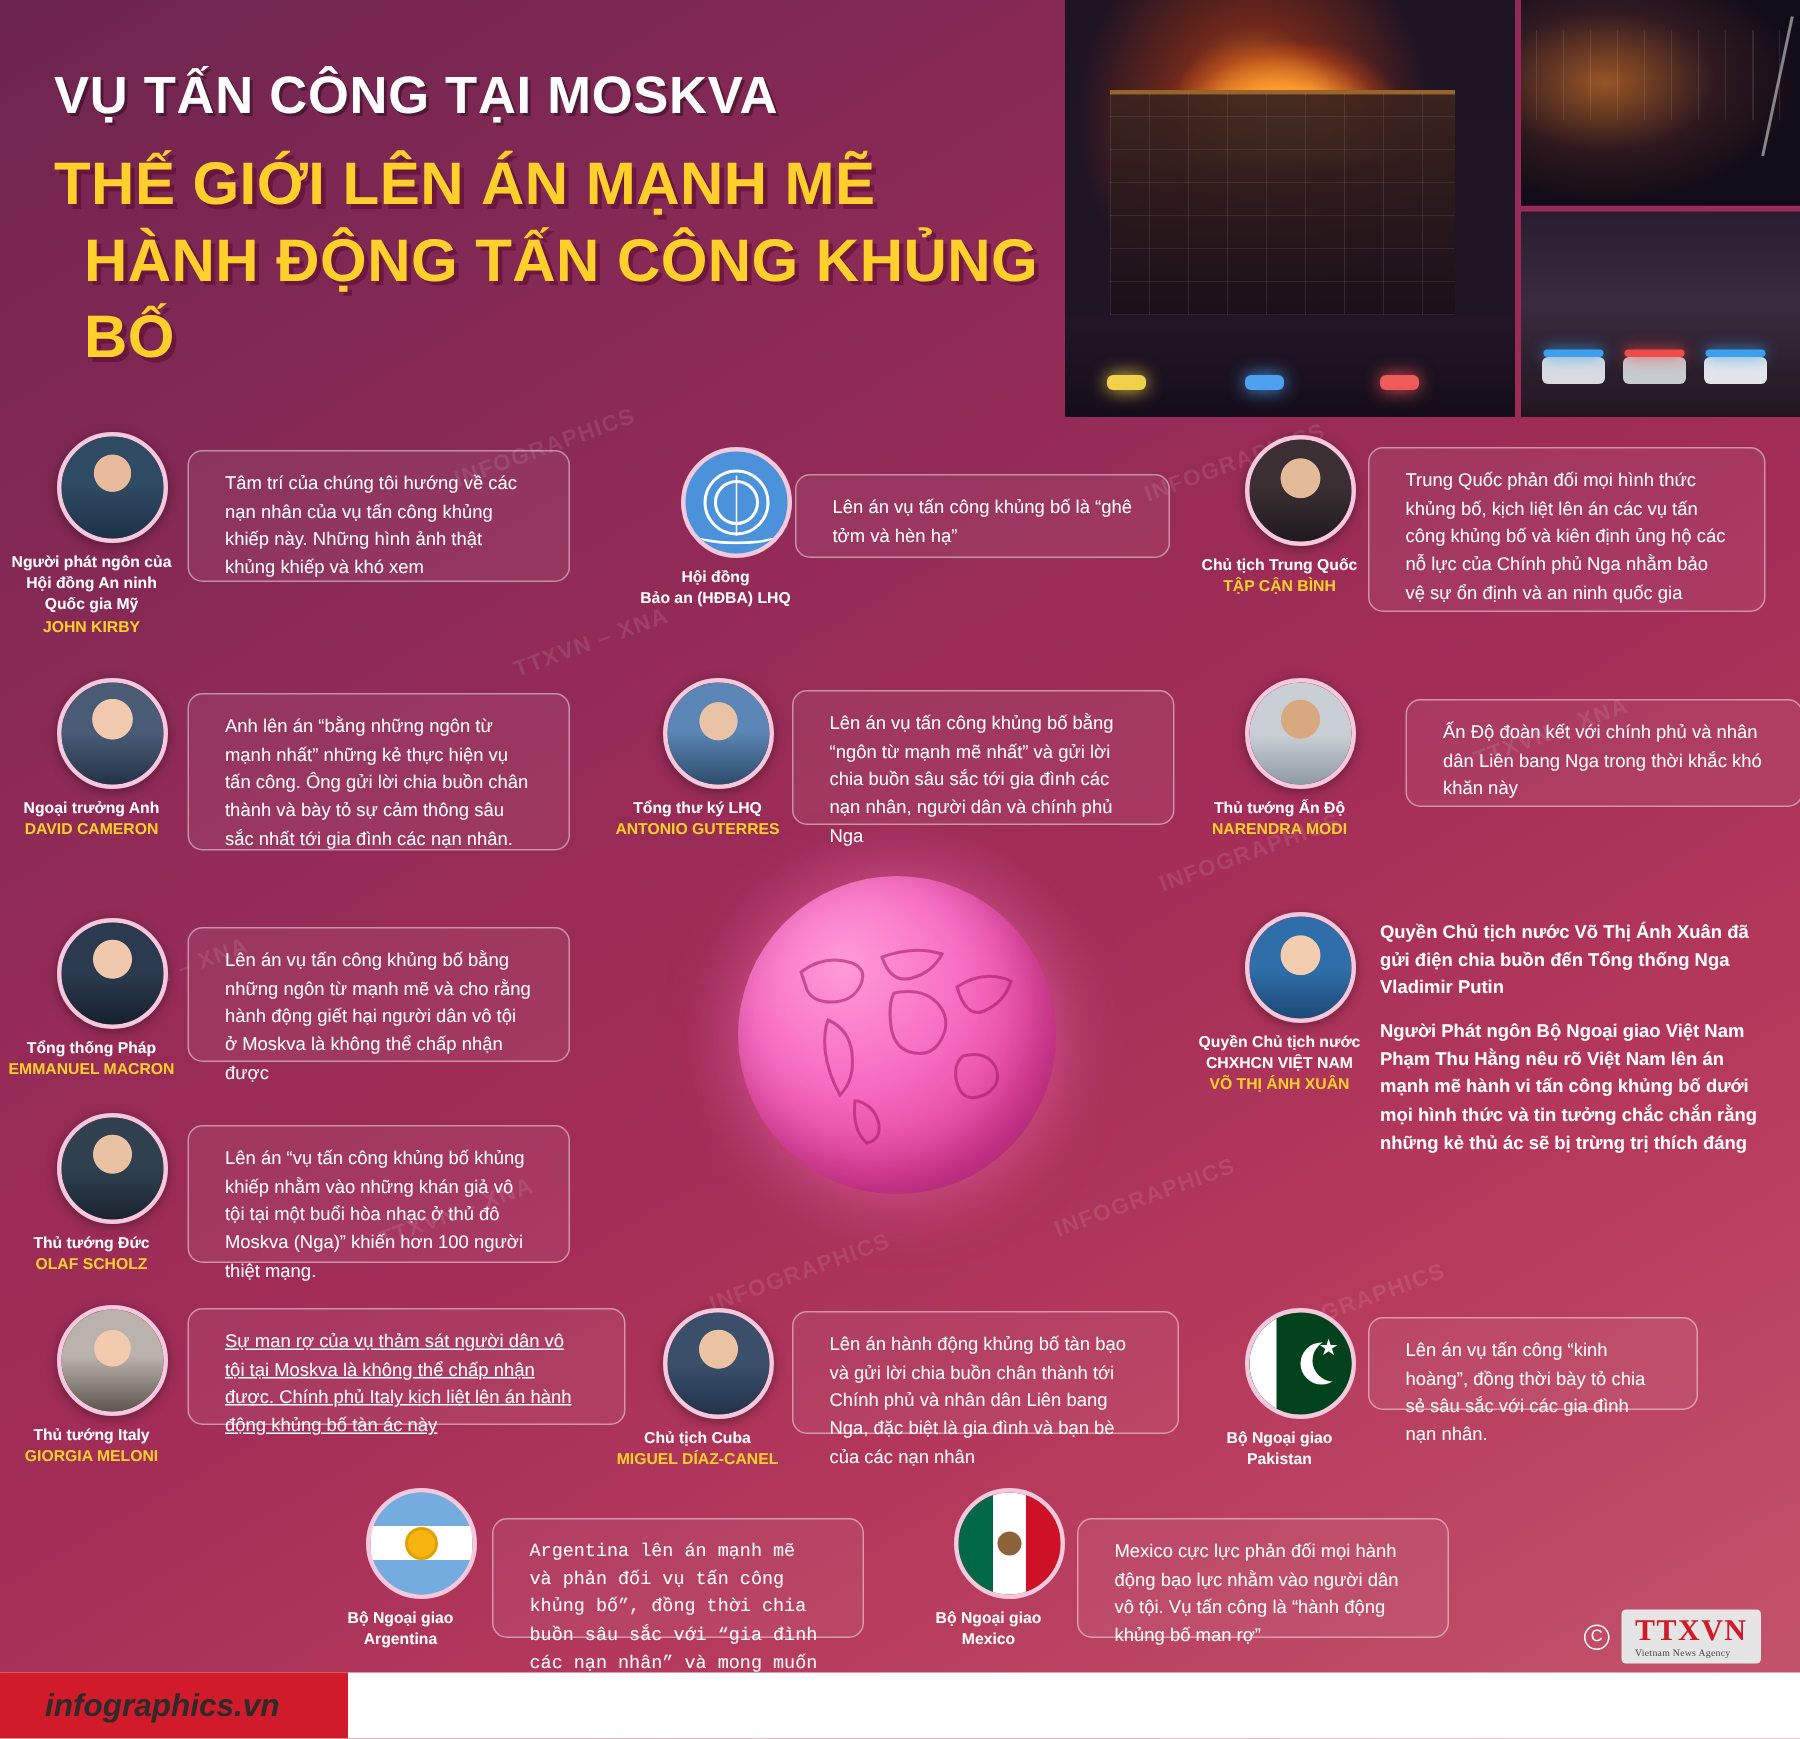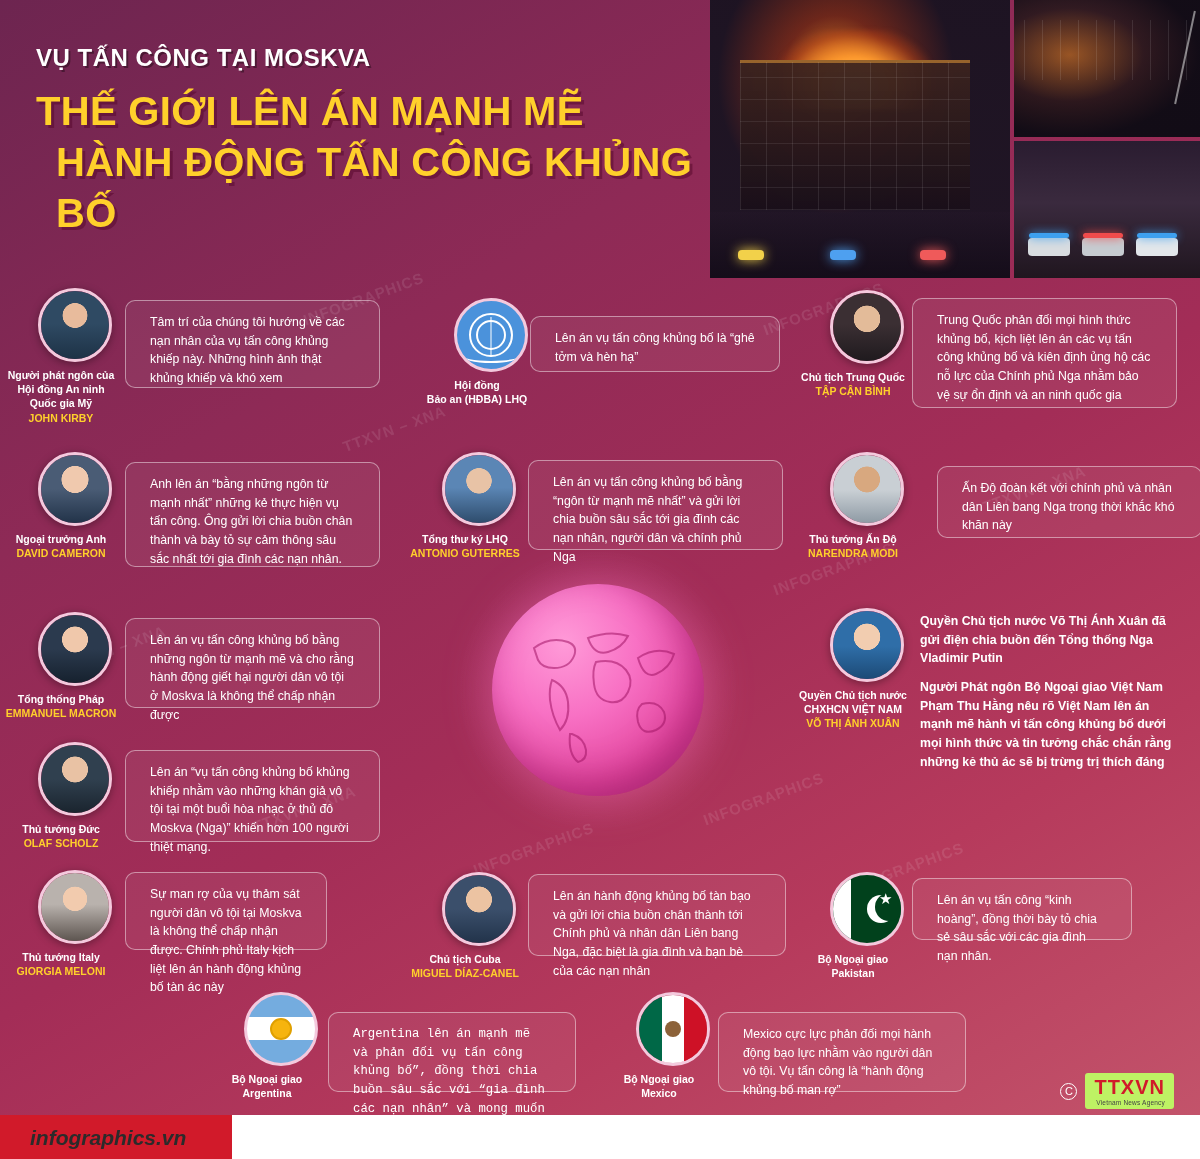--- a/index.html
+++ b/index.html
@@ -85,21 +85,21 @@
   .photo-br .c1 { left: 14px; }
   .photo-br .c2 { left: 68px; background: #c6cbd0; }
   .photo-br .c3 { left: 122px; background: #e2e6ea; }
   .photo-br .bar { position: absolute; bottom: 40px; width: 40px; height: 5px; border-radius: 3px; }
   .photo-br .b1 { left: 15px; background: #3da0ef; box-shadow: 0 0 10px #3da0ef; }
   .photo-br .b2 { left: 69px; background: #ef4b4b; box-shadow: 0 0 10px #ef4b4b; }
   .photo-br .b3 { left: 123px; background: #3da0ef; box-shadow: 0 0 10px #3da0ef; }
 
   .title-block { position: absolute; left: 36px; top: 44px; width: 660px; }
   .kicker {
-    font-size: 24px; font-weight: bold; color: #ffffff; letter-spacing: 0.5px;
+    font-size: 35px; font-weight: bold; color: #ffffff; letter-spacing: 0.5px;
     text-shadow: 2px 2px 0 rgba(0,0,0,0.35);
   }
   .headline {
     margin-top: 14px;
     font-size: 40px; line-height: 1.28; font-weight: bold; color: #ffd02b;
     text-shadow: 3px 3px 0 rgba(90,10,45,0.55);
     letter-spacing: 0.3px;
   }
   .headline .l2 { display: block; padding-left: 20px; }
 
@@ -162,21 +162,21 @@
   .flag-mx .w { flex: 1; background: #fff; display: flex; align-items: center; justify-content: center; }
   .flag-mx .r { flex: 1; background: #ce1126; }
   .flag-mx .eagle { width: 16px; height: 16px; border-radius: 50%; background: #8c6239; }
 
   
   .footer { position: absolute; left: 0; bottom: 0; width: 1200px; height: 44px; background: #fff; }
   .footer .red { position: absolute; left: 0; top: 0; width: 232px; height: 44px; background: #d11a2a; }
   .footer .site { position: absolute; left: 30px; top: 11px; font-size: 21px; font-weight: bold; color: #2b2b2b; font-style: italic; }
   .ttxvn { position: absolute; right: 26px; bottom: 50px; display: flex; align-items: center; gap: 8px; }
   .ttxvn .c { width: 17px; height: 17px; border-radius: 50%; border: 1.5px solid #fff; font-size: 11px; display: flex; align-items: center; justify-content: center; }
-  .ttxvn .logo { background: #bef264; color: #d11a2a; padding: 3px 9px; border-radius: 3px; text-align: right; }
+  .ttxvn .logo { background: #e5e5e5; color: #d11a2a; padding: 3px 9px; border-radius: 3px; text-align: left; font-family: Liberation Serif, serif; }
   .ttxvn .logo .n { font-size: 20px; font-weight: bold; letter-spacing: 1px; }
   .ttxvn .logo .s { font-size: 6.5px; color: #444; letter-spacing: 0.2px; }
 </style>
 </head>
 <body>
 
 <div class="wm" style="left:300px; top:290px;">INFOGRAPHICS</div>
 <div class="wm" style="left:340px; top:420px;">TTXVN – XNA</div>
 <div class="wm" style="left:760px; top:300px;">INFOGRAPHICS</div>
 <div class="wm" style="left:770px; top:560px;">INFOGRAPHICS</div>
@@ -344,21 +344,21 @@
 
 <div class="person" style="left:24px; top:870px;">
   <div class="avatar">
     <div class="face" style="background: radial-gradient(circle at 50% 38%, #f2cbae 0 22%, transparent 23%), linear-gradient(180deg,#b9b2ad 0 46%, #5d5550 100%);"></div>
   </div>
   <div class="p-name">
     <span>Thủ tướng Italy</span>
     <span class="hl">GIORGIA MELONI</span>
   </div>
 </div>
-<div class="quote" style="left:125px; top:872px; width:202px; height:78px;">Sự man rợ của vụ thảm sát người dân vô tội tại Moskva là không thể chấp nhận được. Chính phủ Italy kịch liệt lên án hành động khủng bố tàn ác này</div>
+<div class="quote" style="left:125px; top:872px; width:292px; height:78px;text-decoration:underline;">Sự man rợ của vụ thảm sát người dân vô tội tại Moskva là không thể chấp nhận được. Chính phủ Italy kịch liệt lên án hành động khủng bố tàn ác này</div>
 
 <div class="person" style="left:428px; top:872px;">
   <div class="avatar">
     <div class="face" style="background: radial-gradient(circle at 50% 36%, #ecc3a2 0 23%, transparent 24%), linear-gradient(180deg,#3b4f6b 0 50%, #22334a 100%);"></div>
   </div>
   <div class="p-name">
     <span>Chủ tịch Cuba</span>
     <span class="hl">MIGUEL DÍAZ-CANEL</span>
   </div>
 </div>

